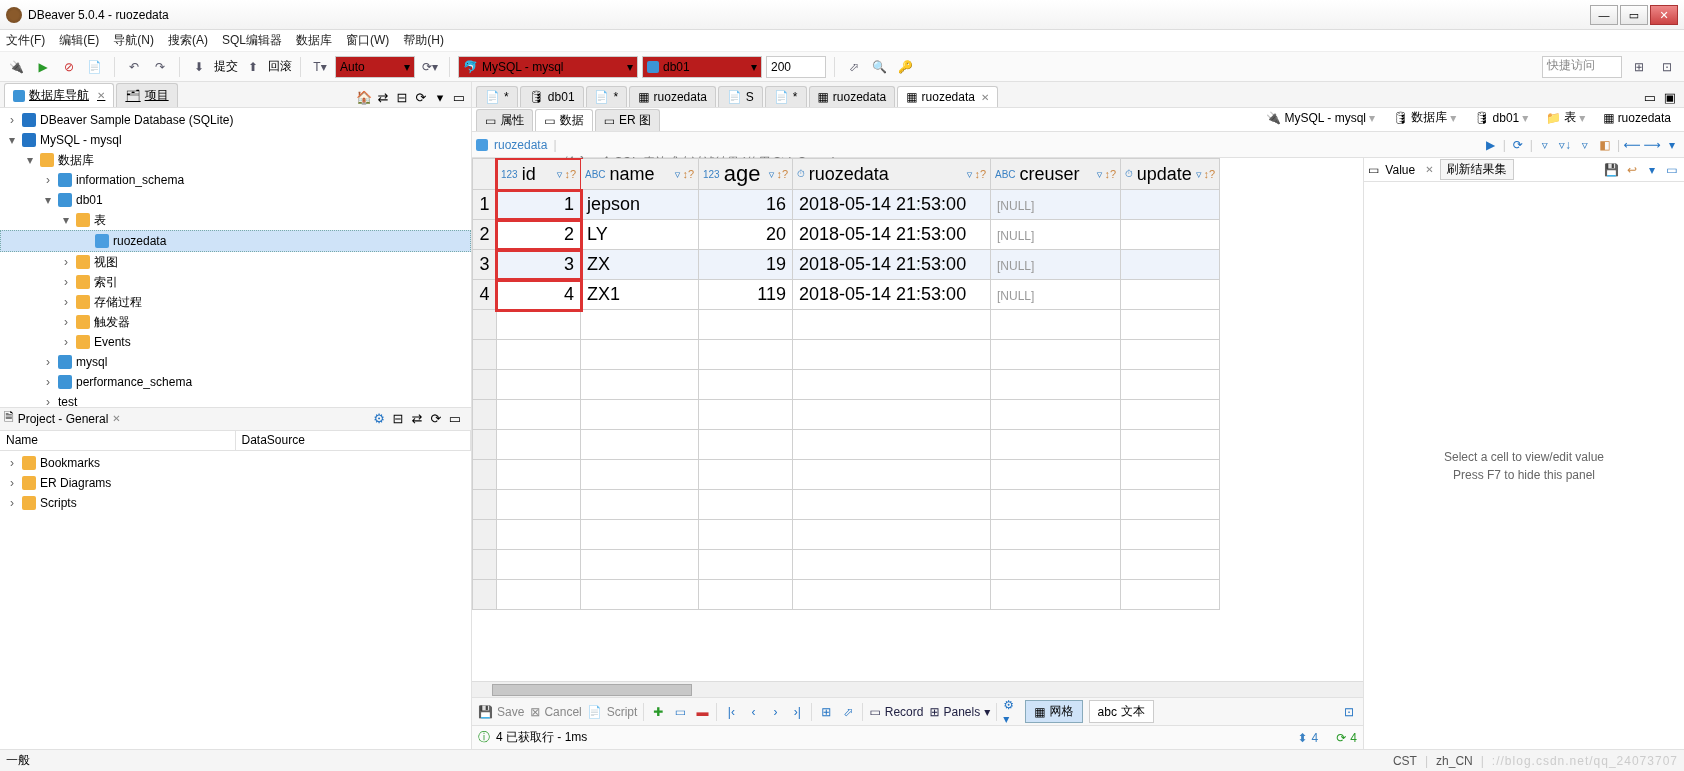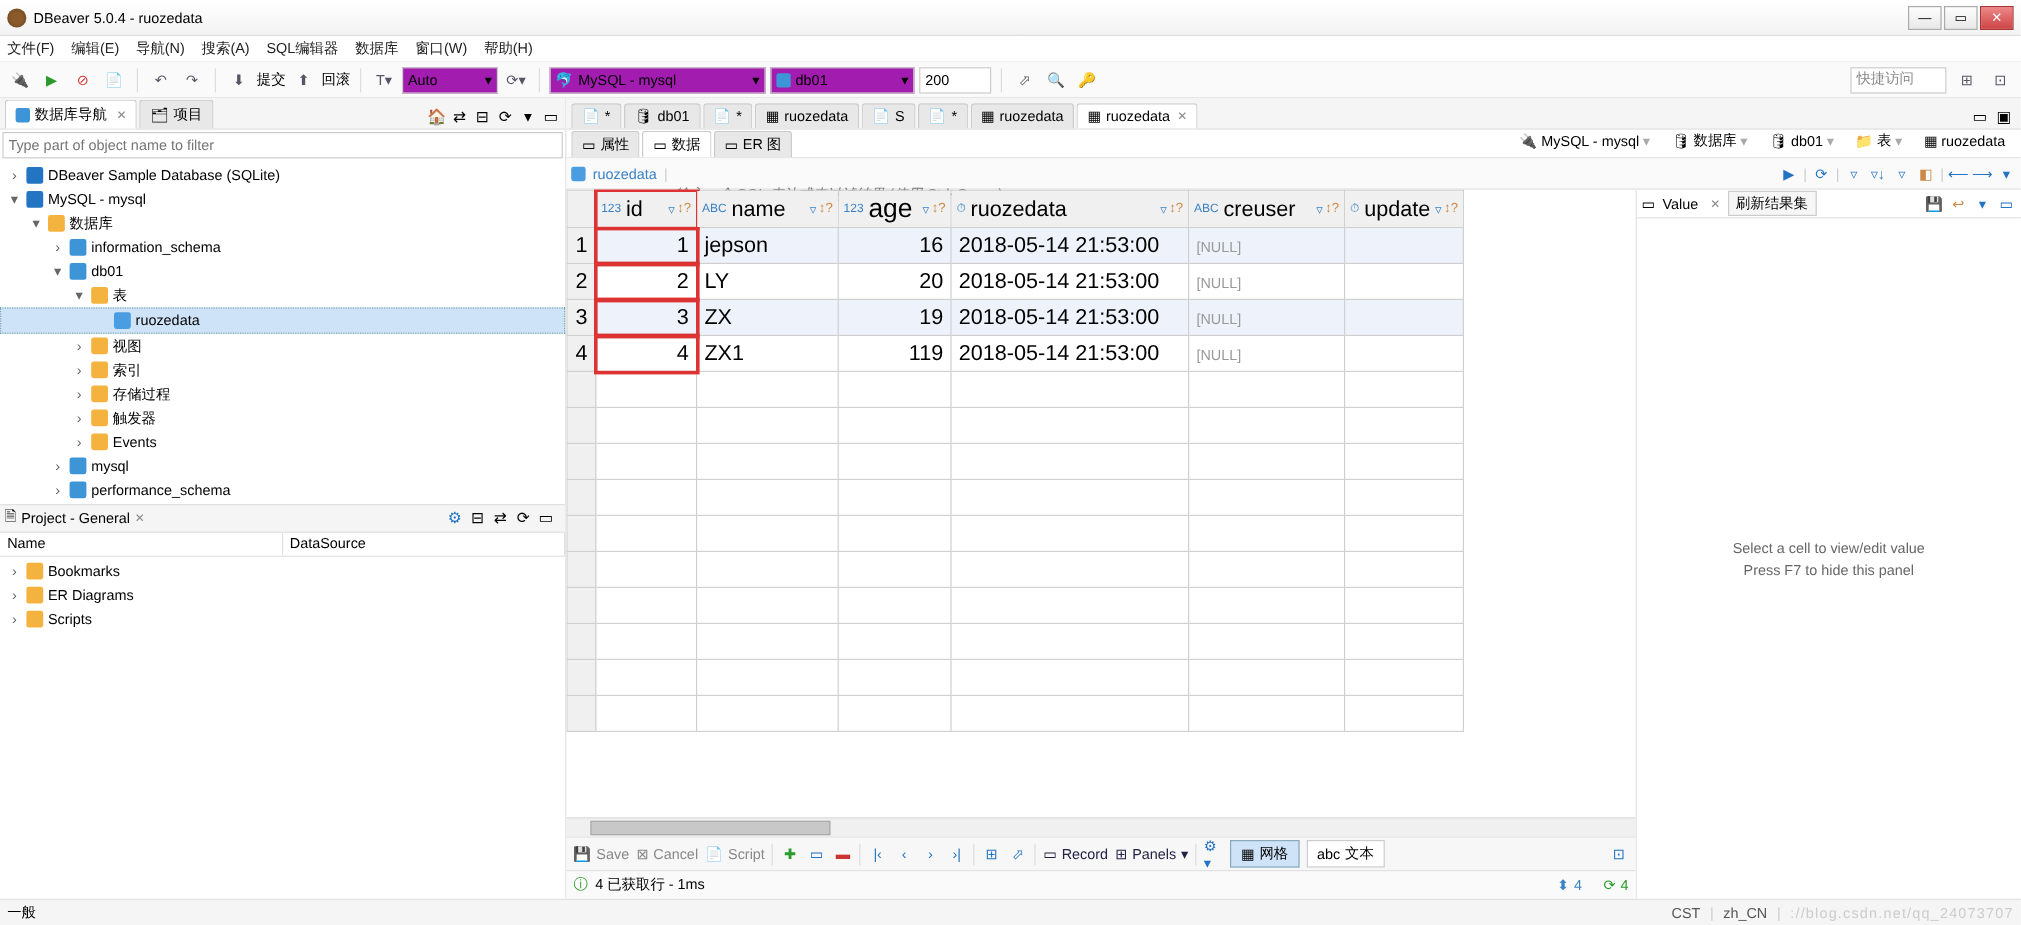--- a/index.html
+++ b/index.html
@@ -8,29 +8,29 @@
 .app-icon { width: 16px; height: 16px; background: radial-gradient(circle,#8a5a2b 40%,#6b4520 100%); border-radius: 50%; margin-right: 6px; }
 .titlebar-title { flex: 1; }
 .window-ctrls { display: flex; gap: 2px; }
 .wc { width: 28px; height: 20px; border: 1px solid #aaa; background: linear-gradient(#fdfdfd,#e8e8e8); text-align: center; line-height: 18px; font-size: 11px; }
 .wc.min { } .wc.max { } .wc.close { background: linear-gradient(#e88,#c44); color:#fff; border-color:#a33; }
 .menubar { height: 22px; display: flex; align-items: center; padding: 0 6px; gap: 14px; border-bottom: 1px solid #eee; }
 .menubar span { color:#222; cursor:default; }
 .toolbar { height: 30px; border-bottom: 1px solid #e1e1e1; display: flex; align-items: center; padding: 2px 6px; gap: 4px; background:#fafafa; }
 .tb-btn { width: 22px; height: 22px; display:flex; align-items:center; justify-content:center; color:#556; }
 .tb-sep { width:1px; height: 20px; background:#ddd; margin: 0 4px; }
-.tb-dd { display:flex; align-items:center; border:1px solid #ccc; height:22px; background:#a21caf; padding:0 4px; gap:4px; width:180px; }
+.tb-dd { display:flex; align-items:center; border:1px solid #ccc; height:22px; background:#b91c1c; padding:0 4px; gap:4px; width:180px; }
 .tb-dd.small{ width:80px;}
 .tb-text{ border:1px solid #ccc; height:22px; width:60px; padding:0 4px; background:#fff;}
 .tb-right { margin-left: auto; display:flex; align-items:center; gap:6px;justify-content:flex-end;}
 .quick{ border:1px solid #ccc; width:80px; height:22px; padding:0 4px; color:#888; background:#fff;}
 .main { flex:1; display:flex; min-height:0; }
 .left-col { width: 472px; display:flex; flex-direction:column; border-right:1px solid #e1e1e1; }
 .left-tabs { height:26px; display:flex; align-items:flex-end; background:#f5f5f5; border-bottom:1px solid #e1e1e1; padding-left:4px; gap:2px;}
-.tab { display:flex; align-items:center; gap:4px; padding:3px 8px; background:#e8e8e8; border:1px solid #ccc; border-bottom:none; border-radius:3px 3px 0 0;}
+.tab { display:flex; align-items:center; gap:4px; padding:3px 8px; background:#e8e8e8; border:1px solid #ccc; border-bottom:none; border-radius:3px 3px 0 0;text-decoration:underline;}
 .tab.active { background:#fff; }
 .tab-close{ font-size:10px; color:#888; margin-left:4px;}
 .left-toolbar{ margin-left:auto; display:flex; gap:3px; padding:2px 4px;}
 .icon-sq{ width:16px; height:16px; display:inline-flex; align-items:center; justify-content:center; font-size:13px; }
 .filter-input{ margin:2px; border:1px solid #ccc; height:22px; padding:0 4px; color:#888; background:#fff;}
 .tree{ flex:1; overflow:auto; padding:2px 0; }
 .tree-node{ display:flex; align-items:center; gap:4px; padding:1px 4px; line-height:18px; white-space:nowrap;}
 .tree-node.selected{ background:#cfe3f8; border:1px dotted #7aa; }
 .twisty{ width:12px; text-align:center; color:#666; cursor:default;}
 .tic{ width:14px; height:14px; display:inline-block; border-radius:2px;}
@@ -176,21 +176,20 @@
       </div>
       <div class="left-toolbar">
         <span class="icon-sq">🏠</span>
         <span class="icon-sq">⇄</span>
         <span class="icon-sq">⊟</span>
         <span class="icon-sq">⟳</span>
         <span class="icon-sq">▾</span>
         <span class="icon-sq">▭</span>
       </div>
     </div>
-    <input class="filter-input" placeholder="Type part of object name to filter" style="">
     <div class="tree" id="tree">
         <div class="tree-node" style="padding-left: 6px;">
           <span class="twisty">›</span>
           <span class="tic ic-db"></span>
           <span>DBeaver Sample Database (SQLite)</span>
         </div>
         <div class="tree-node" style="padding-left: 6px;">
           <span class="twisty">▾</span>
           <span class="tic ic-db"></span>
           <span>MySQL - mysql</span>

